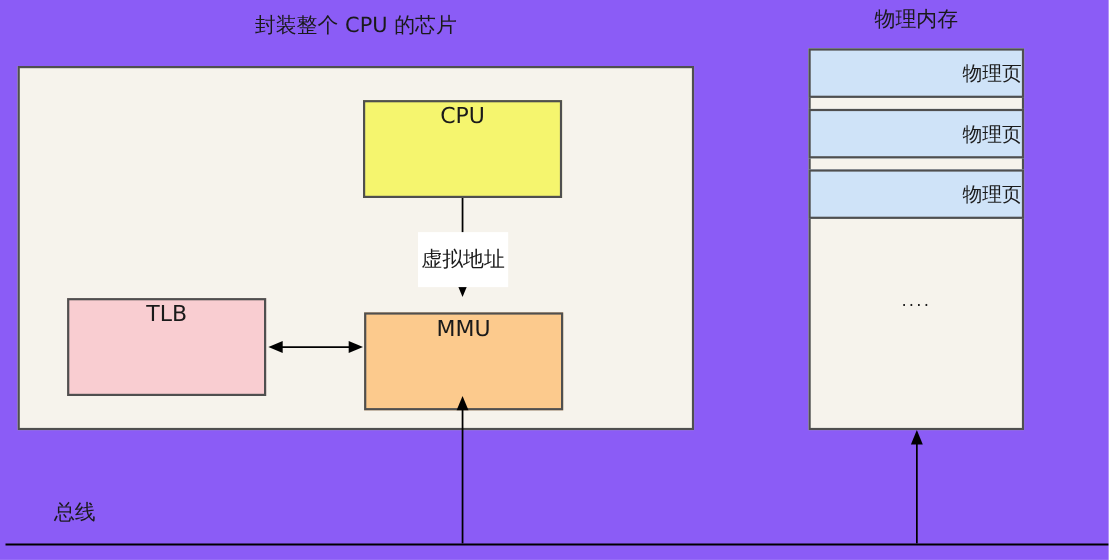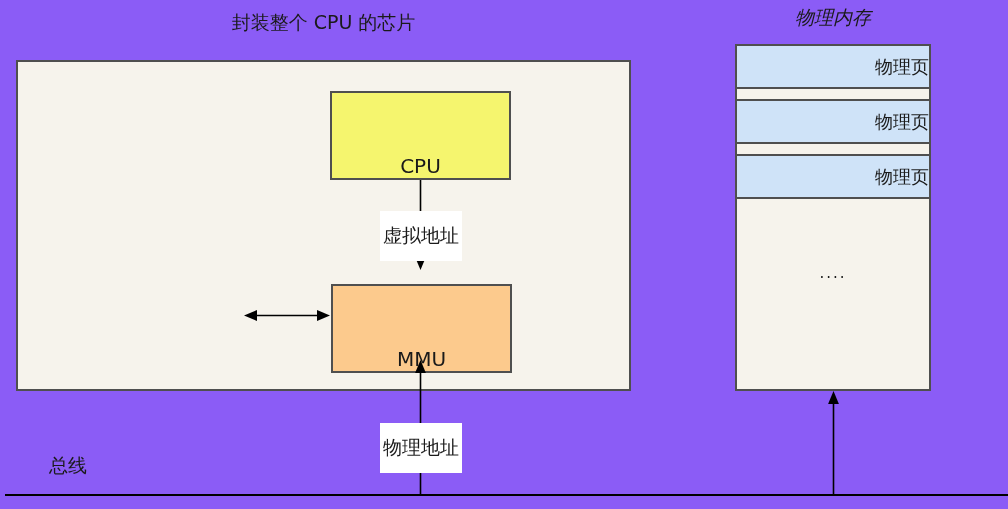--- a/index.html
+++ b/index.html
@@ -14,21 +14,21 @@
   .box{
     position:absolute;
     border:2px solid #4f4f4f;
     box-sizing:border-box;
   }
   .chip-box{
     left:16px;top:60px;width:615px;height:331px;
     background:#f6f3ec;
   }
   .node{
-    display:flex;align-items:flex-end;justify-content:center;
+    display:flex;align-items:flex-start;justify-content:center;
     font-size:20px;
   }
   .cpu-node{left:330px;top:91px;width:181px;height:89px;background:#f5f56e;}
   .tlb-node{left:61px;top:271px;width:181px;height:89px;background:#f9cdd1;}
   .mmu-node{left:331px;top:271px;width:181px;height:89px;background:#fcca8d;margin-top:13px;}
   .memory-box{
     left:735px;top:44px;width:196px;height:347px;
     background:#f6f3ec;
   }
   .page-row{
@@ -41,21 +41,21 @@
     font-size:18px;
   }
   .page-row:first-child{margin-top:-2px;}
   .title{
     position:absolute;
     text-align:center;
     font-size:19px;
     white-space:nowrap;
   }
   .chip-title{left:16px;top:10px;width:615px;}
-  .memory-title{left:735px;top:5px;width:196px;font-style:italic;}
+  .memory-title{left:735px;top:5px;width:196px;}
   .edge-label{
     position:absolute;
     transform:translateX(-50%);
     background:#ffffff;
     padding:12px 3px;
     font-size:19px;
     white-space:nowrap;
     z-index:6;
   }
   .virtual-label{left:421px;top:211px;}
@@ -83,20 +83,23 @@
 <div class="canvas">
 
   <div class="title chip-title">封装整个 CPU 的芯片</div>
   <div class="title memory-title">物理内存</div>
 
   <div class="box chip-box"></div>
 
   <div class="box node cpu-node">
     <span>CPU</span>
   </div>
+  <div class="box node tlb-node">
+    <span>TLB</span>
+  </div>
   <div class="box node mmu-node">
     <span>MMU</span>
   </div>
 
   <div class="box memory-box">
     <div class="page-row">
       <span>物理页</span>
     </div>
     <div class="page-row">
       <span>物理页</span>
@@ -119,16 +122,15 @@
     <polygon points="330,315.5 317,310.1 317,320.9"></polygon>
 
     <line x1="420.5" y1="494" x2="420.5" y2="372"></line>
     <polygon points="420.5,360 415.1,373 425.9,373"></polygon>
 
     <line x1="833.5" y1="494" x2="833.5" y2="403"></line>
     <polygon points="833.5,391 828.1,404 838.9,404"></polygon>
   </svg>
 
   <div class="edge-label virtual-label">虚拟地址</div>
-  <div class="edge-label physical-label">物理地址</div>
   <div class="bus-label">总线</div>
 
 </div>
 
 </body></html>

